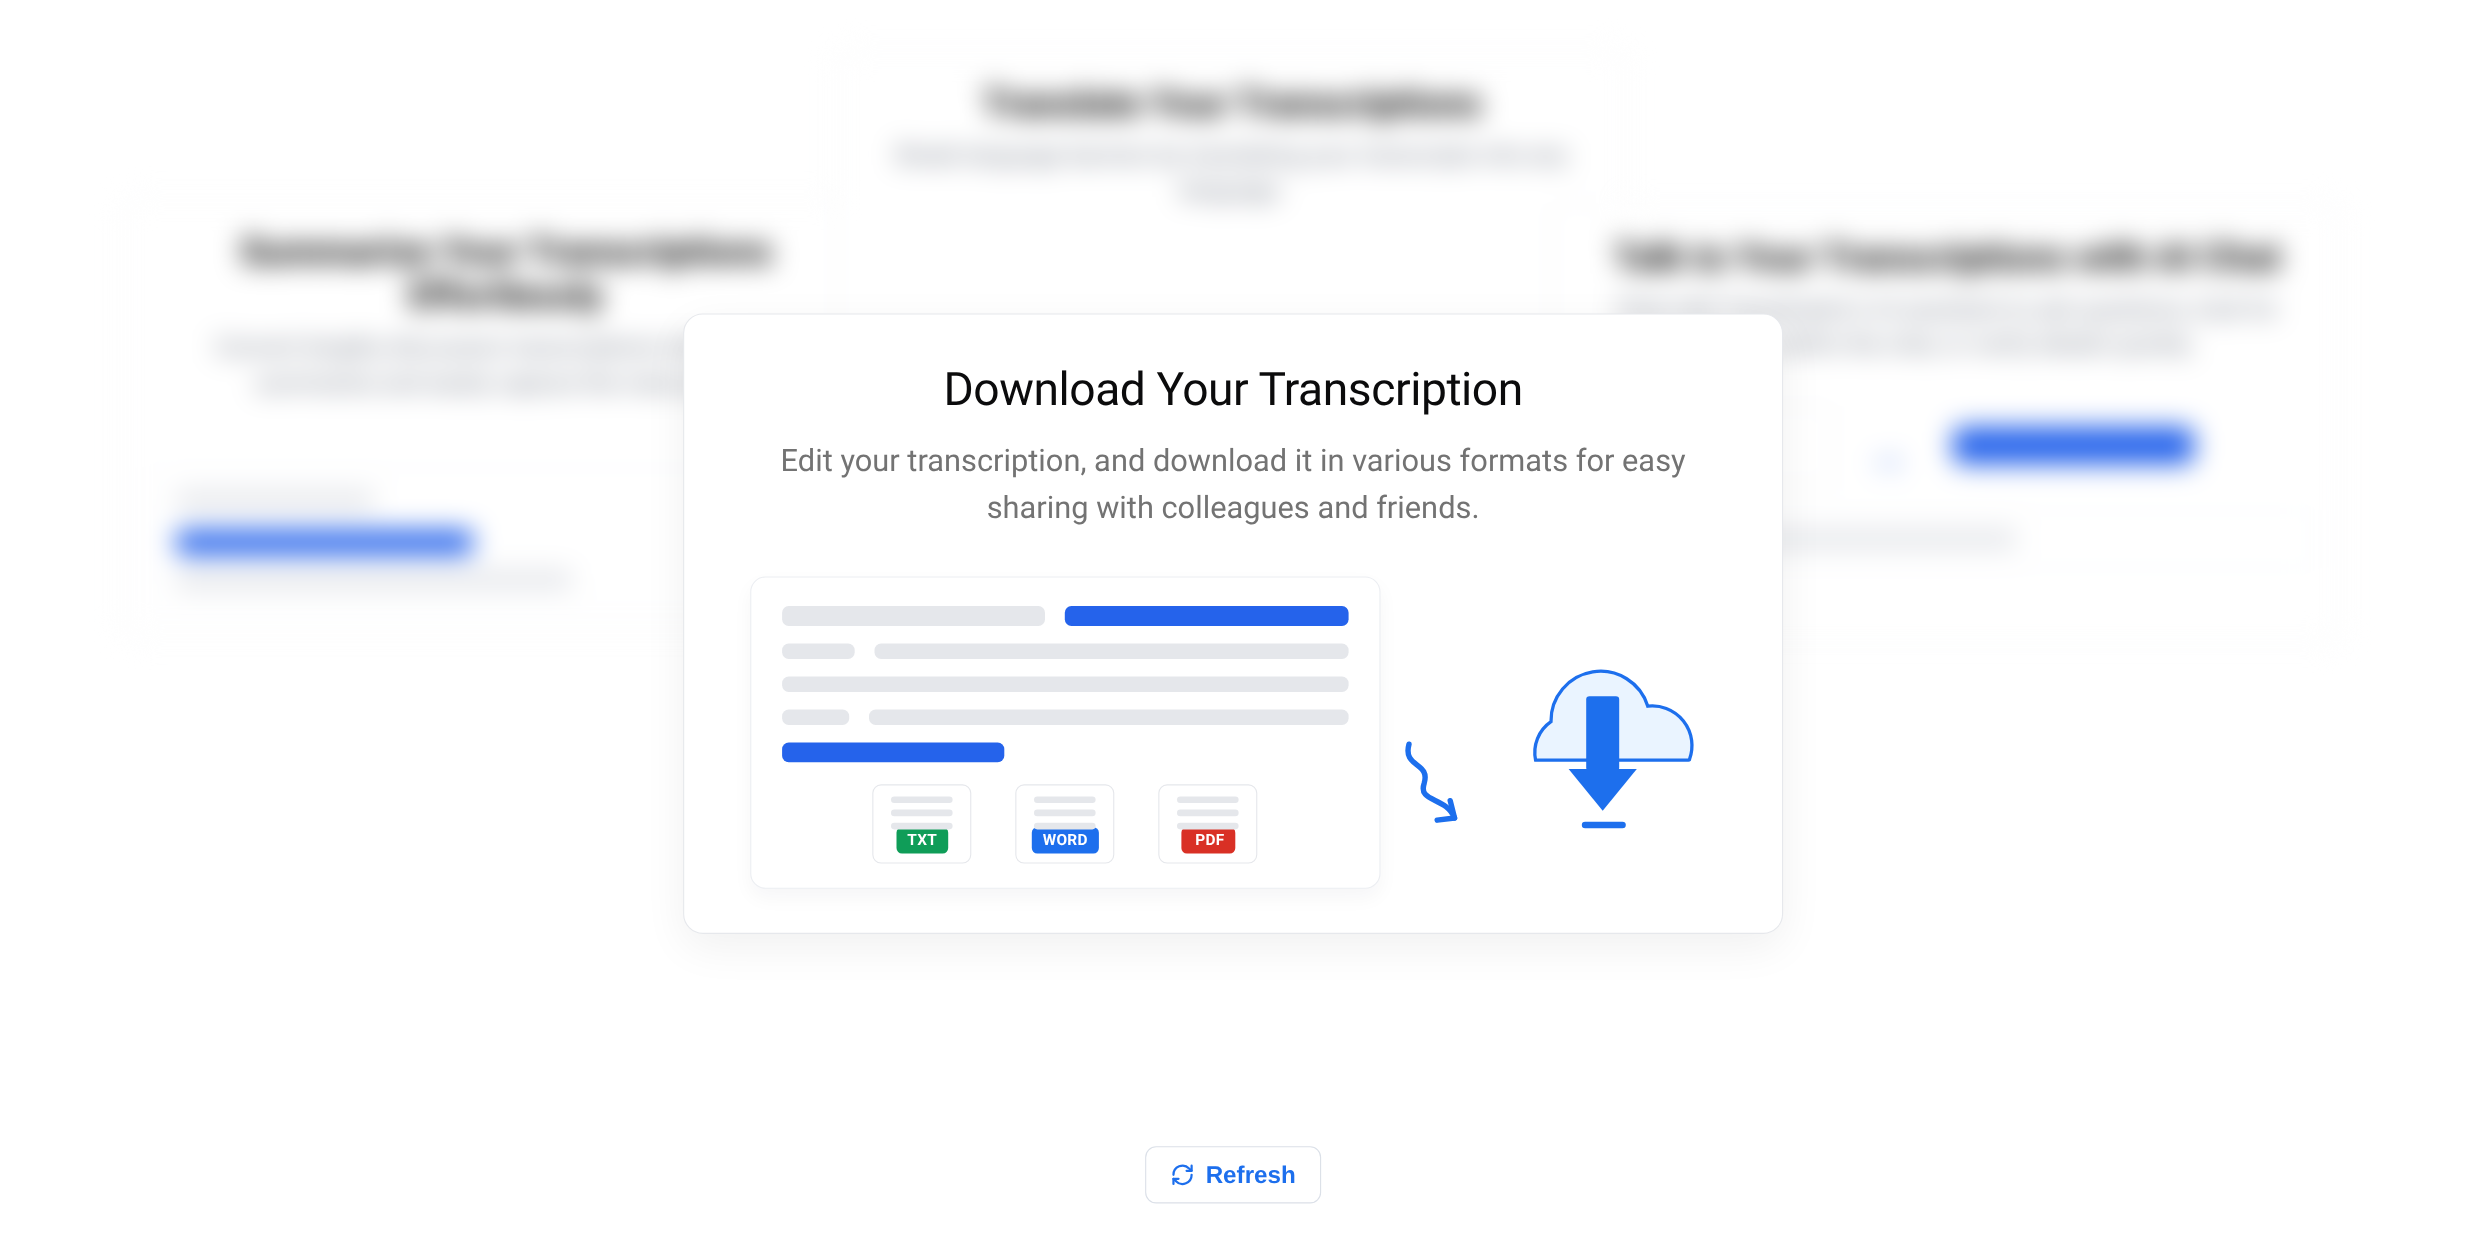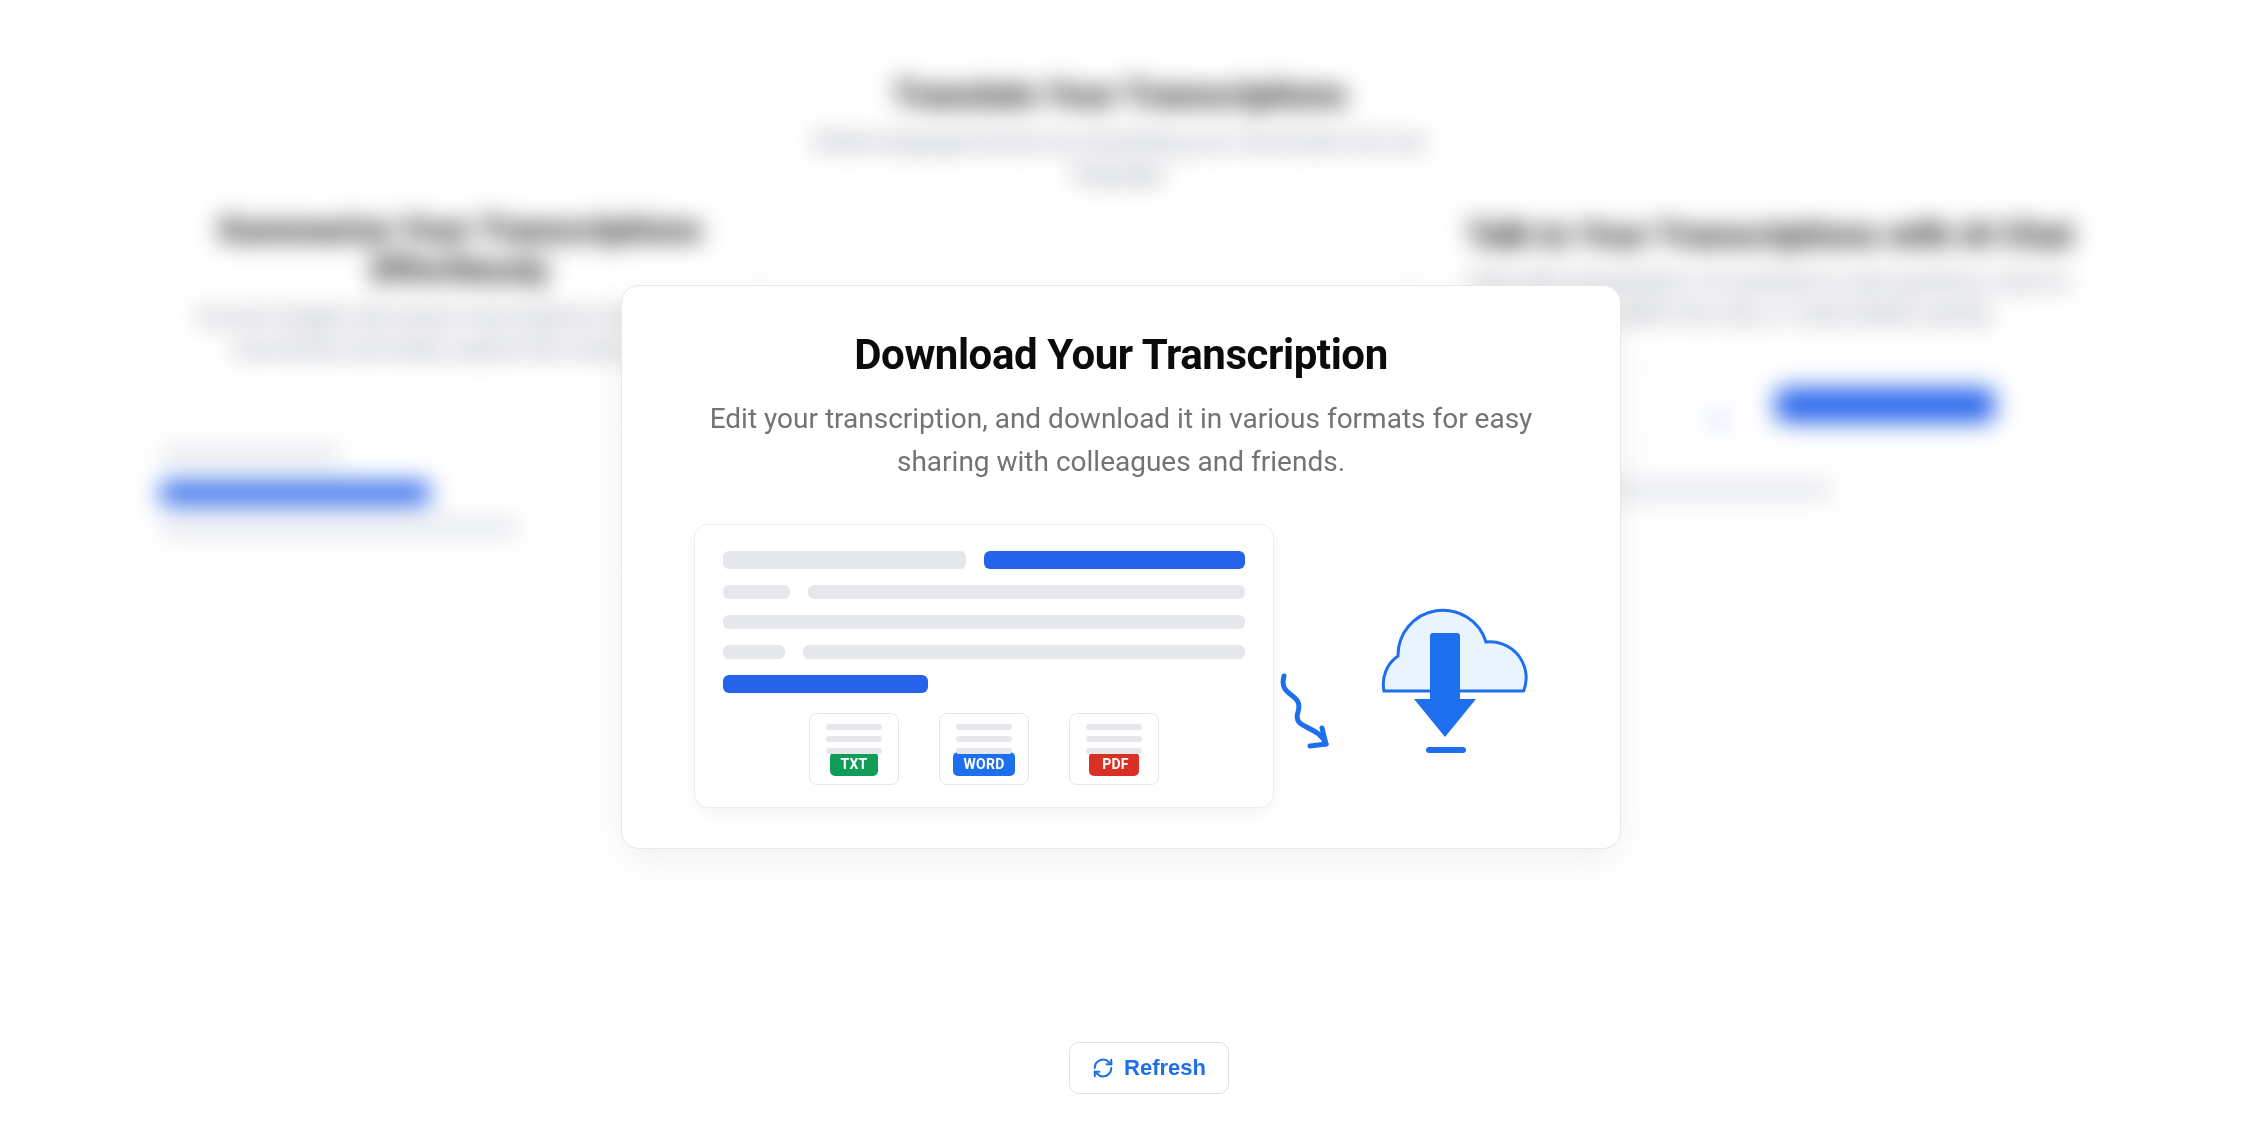--- a/index.html
+++ b/index.html
@@ -58,42 +58,42 @@
     transform: translateX(-50%);
     width: 1000px;
     background: #fff;
     border: 1px solid #e6e8ec;
     border-radius: 18px;
     padding: 44px 60px 40px;
     box-shadow: 0 12px 40px rgba(0,0,0,.06);
   }
   .main-title {
     font-size: 42px;
-    font-weight: 700;
+    font-weight: 400;
     color: #0b0b0c;
     text-align: center;
     margin-bottom: 18px;
     letter-spacing: -.01em;
   }
   .main-desc {
     font-size: 28px;
     color: #737373;
     text-align: center;
     line-height: 1.55;
     max-width: 880px;
     margin: 0 auto;
   }
 
   
   .illus {
     margin-top: 40px;
     display: flex;
     align-items: center;
     justify-content: center;
-    gap: 2px;
+    gap: 18px;
   }
   .doc-card {
     width: 580px;
     border: 1px solid #eceef2;
     border-radius: 14px;
     padding: 26px 28px 22px;
     background: #fff;
     box-shadow: 0 8px 18px rgba(17,24,39,.04);
   }
   .doc-row { display: flex; gap: 18px; margin-bottom: 16px; }
@@ -172,21 +172,20 @@
     align-items: center;
     gap: 10px;
     border: 1px solid #dbe0e8;
     background: #fff;
     color: #1d6fed;
     font-size: 22px;
     font-weight: 600;
     padding: 12px 22px;
     border-radius: 10px;
     cursor: pointer;
-    margin-left: 28px;
   }
   .refresh-btn svg { width: 22px; height: 22px; }
 </style>
 </head>
 <body>
 
 <div class="stage" id="stage" style="transform: scale(1);">
 
   <div class="bg-layer">
     <div class="bg-card card-summarize">

